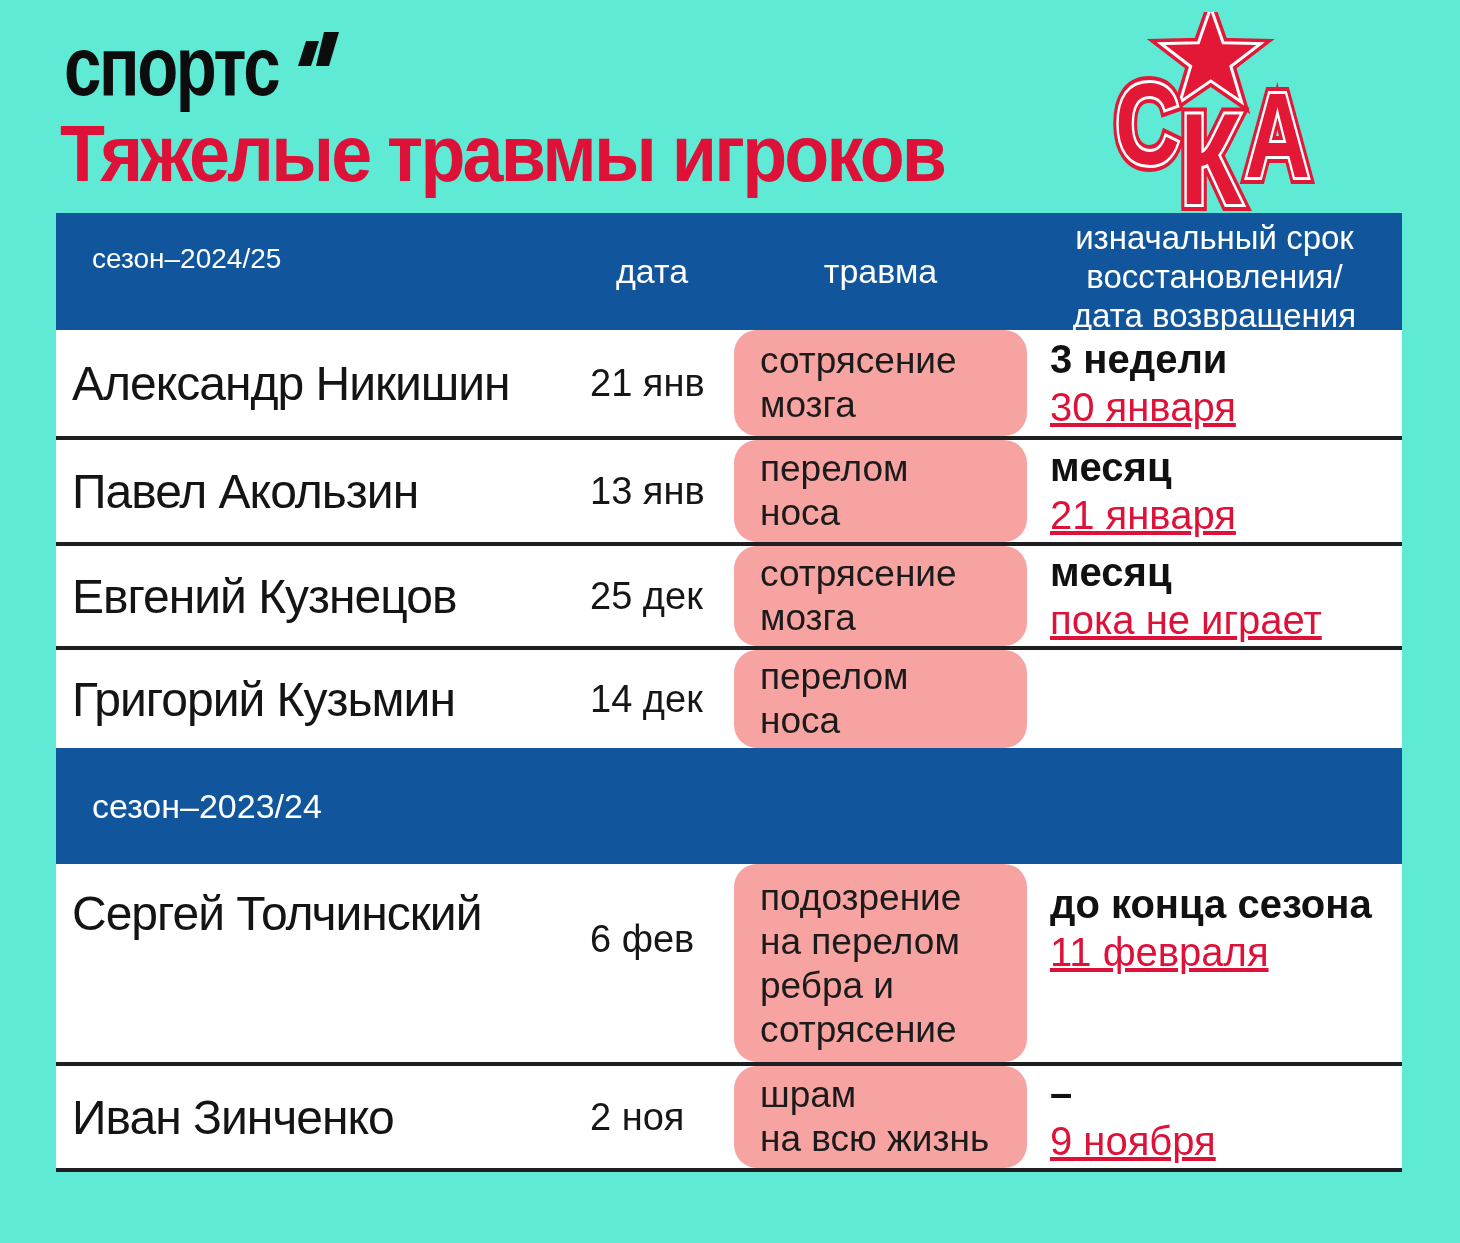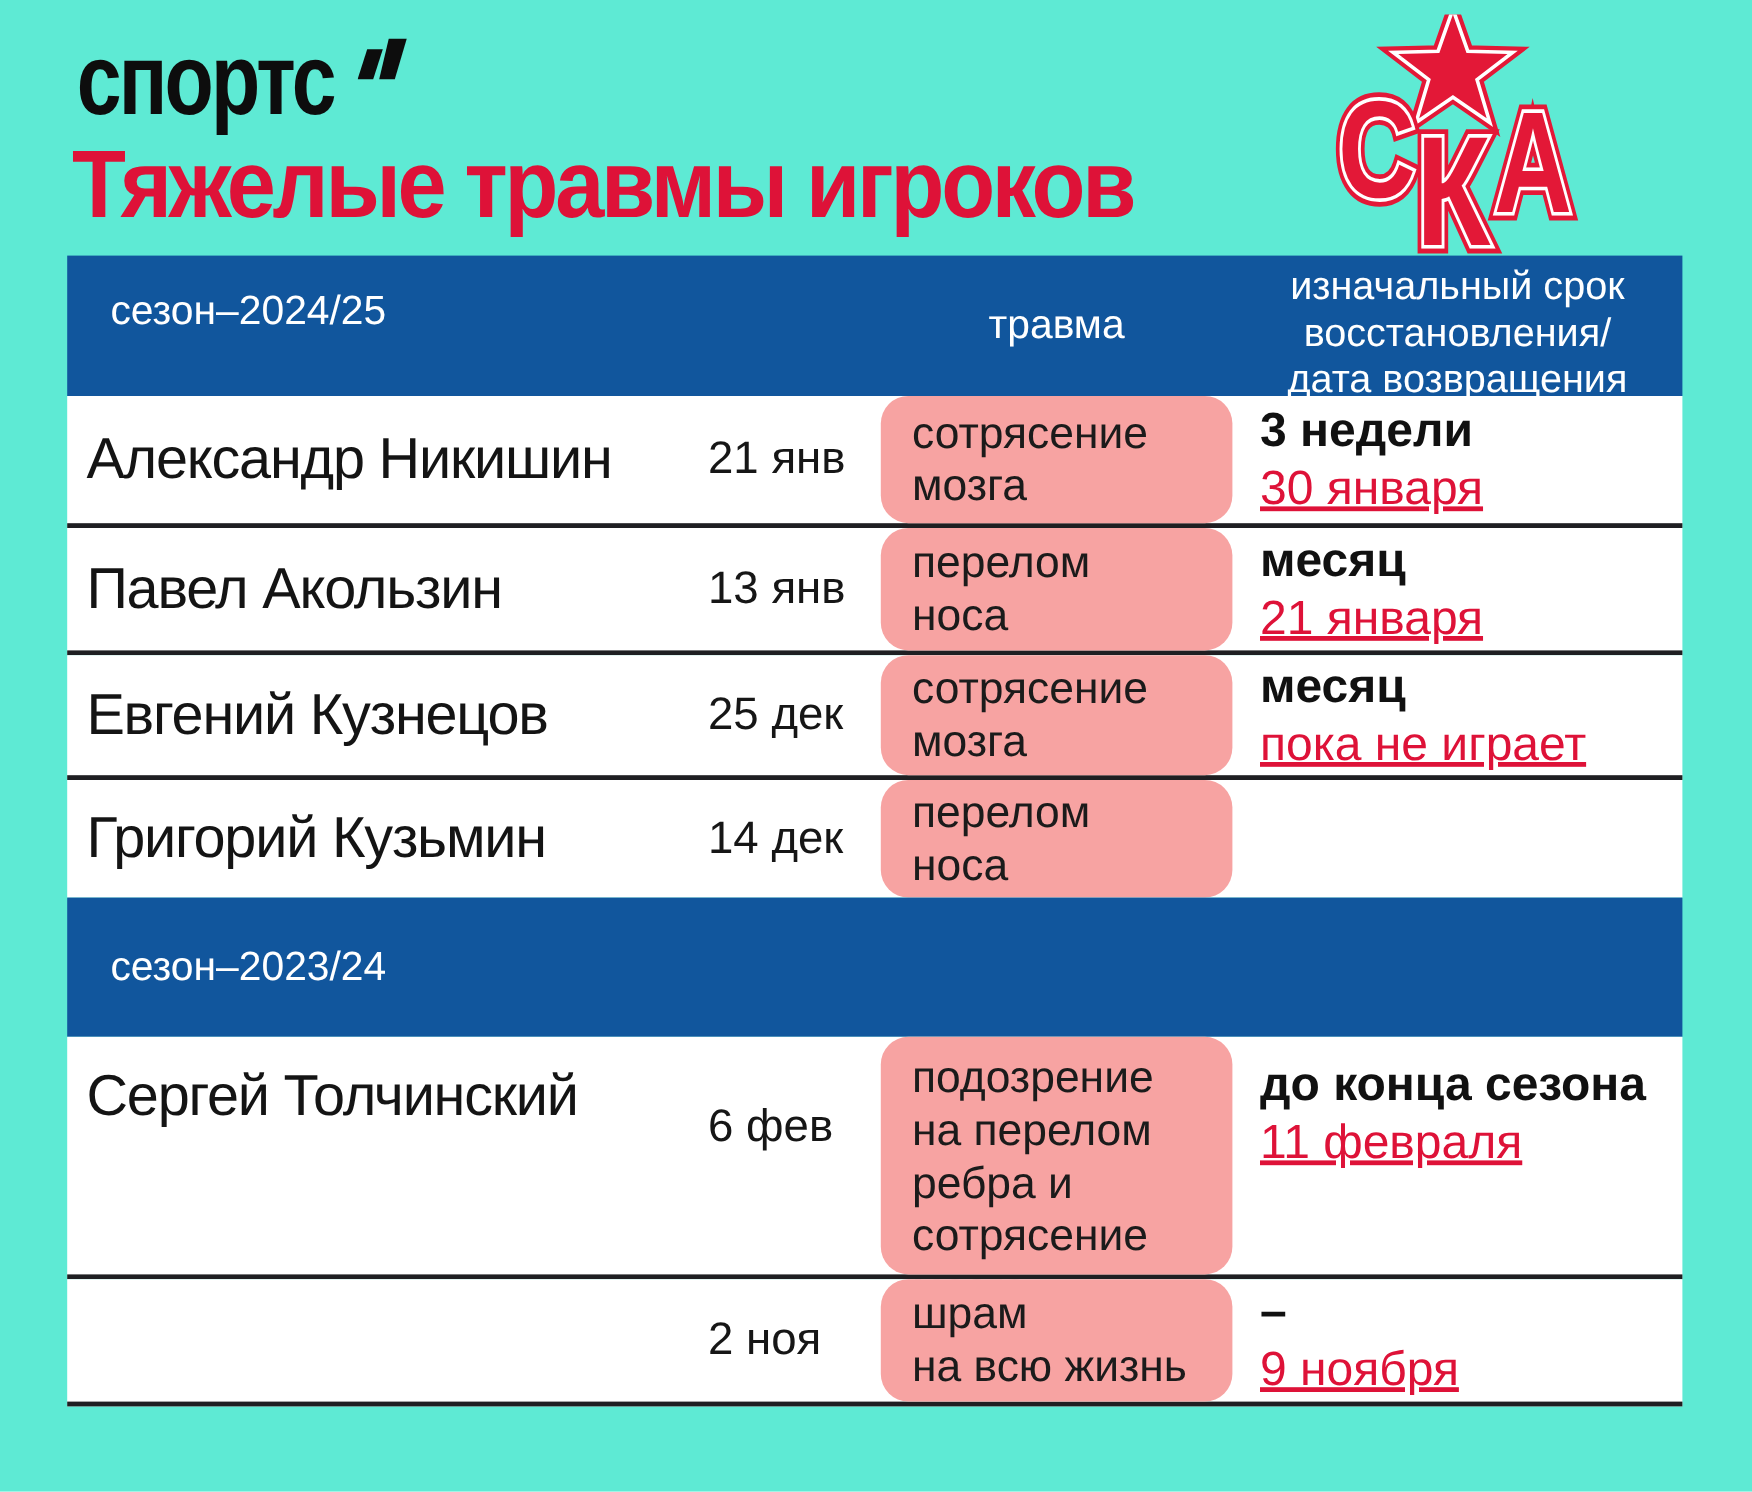--- a/index.html
+++ b/index.html
@@ -26,21 +26,21 @@
     transform:scale(0.92,1);transform-origin:0 0;
   }
   .ska-logo{position:absolute;left:1085px;top:12px;}
   
   .table{position:absolute;left:56px;top:213px;width:1346px;}
   .thead{
     position:relative;height:117px;background:#11569d;color:#ffffff;
   }
   .h-season{
     position:absolute;left:36px;top:0;height:92px;
-    display:flex;align-items:center;font-size:34px;
+    display:flex;align-items:center;font-size:28px;
   }
   .h-date{
     position:absolute;left:506px;width:180px;top:0;height:117px;
     display:flex;align-items:center;justify-content:center;font-size:34px;
   }
   .h-injury{
     position:absolute;left:678px;width:293px;top:0;height:117px;
     display:flex;align-items:center;justify-content:center;font-size:34px;
   }
   .h-recovery{
@@ -115,20 +115,21 @@
         <text transform="translate(95,192) scale(0.78,1)" font-size="130" fill="#e31837" stroke="#ffffff" stroke-width="6" paint-order="stroke">К</text>
         <text transform="translate(160,165) scale(0.75,1)" font-size="120" fill="#e31837" stroke="#ffffff" stroke-width="6" paint-order="stroke">А</text>
       </g>
     </svg>
   </div>
 
   <div class="table">
 
     <div class="thead">
       <div class="h-season">сезон–2024/25</div>
+      <div class="h-date">дата</div>
       <div class="h-injury">травма</div>
       <div class="h-recovery">изначальный срок
 восстановления/
 дата возвращения</div>
     </div>
 
     <div class="row r1 bordered">
       <div class="cell-injury">сотрясение
 мозга</div>
       <div class="cell-name">Александр Никишин</div>
@@ -180,20 +181,21 @@
       <div class="cell-date">6 фев</div>
       <div class="cell-recovery">
         <div class="recovery-term">до конца сезона</div>
         <div class="recovery-return">11 февраля</div>
       </div>
     </div>
 
     <div class="row r6 bordered">
       <div class="cell-injury">шрам
 на всю жизнь</div>
+      <div class="cell-name">Иван Зинченко</div>
       <div class="cell-date">2 ноя</div>
       <div class="cell-recovery">
         <div class="recovery-term">–</div>
         <div class="recovery-return">9 ноября</div>
       </div>
     </div>
 
   </div>
 </div>
 

